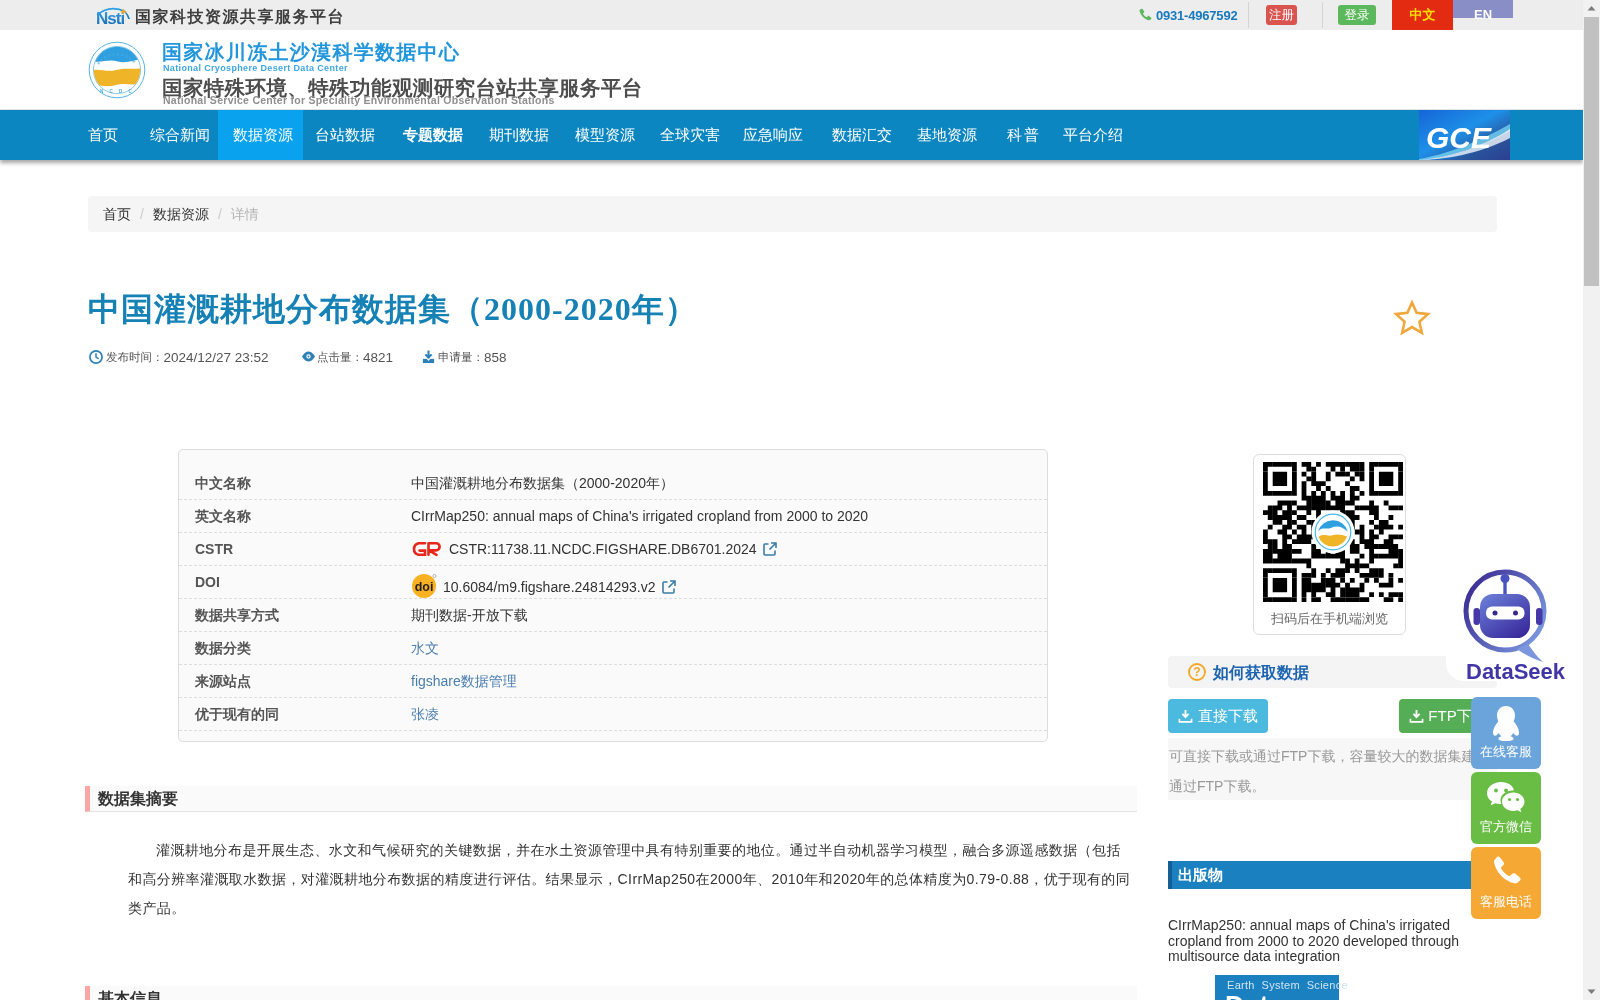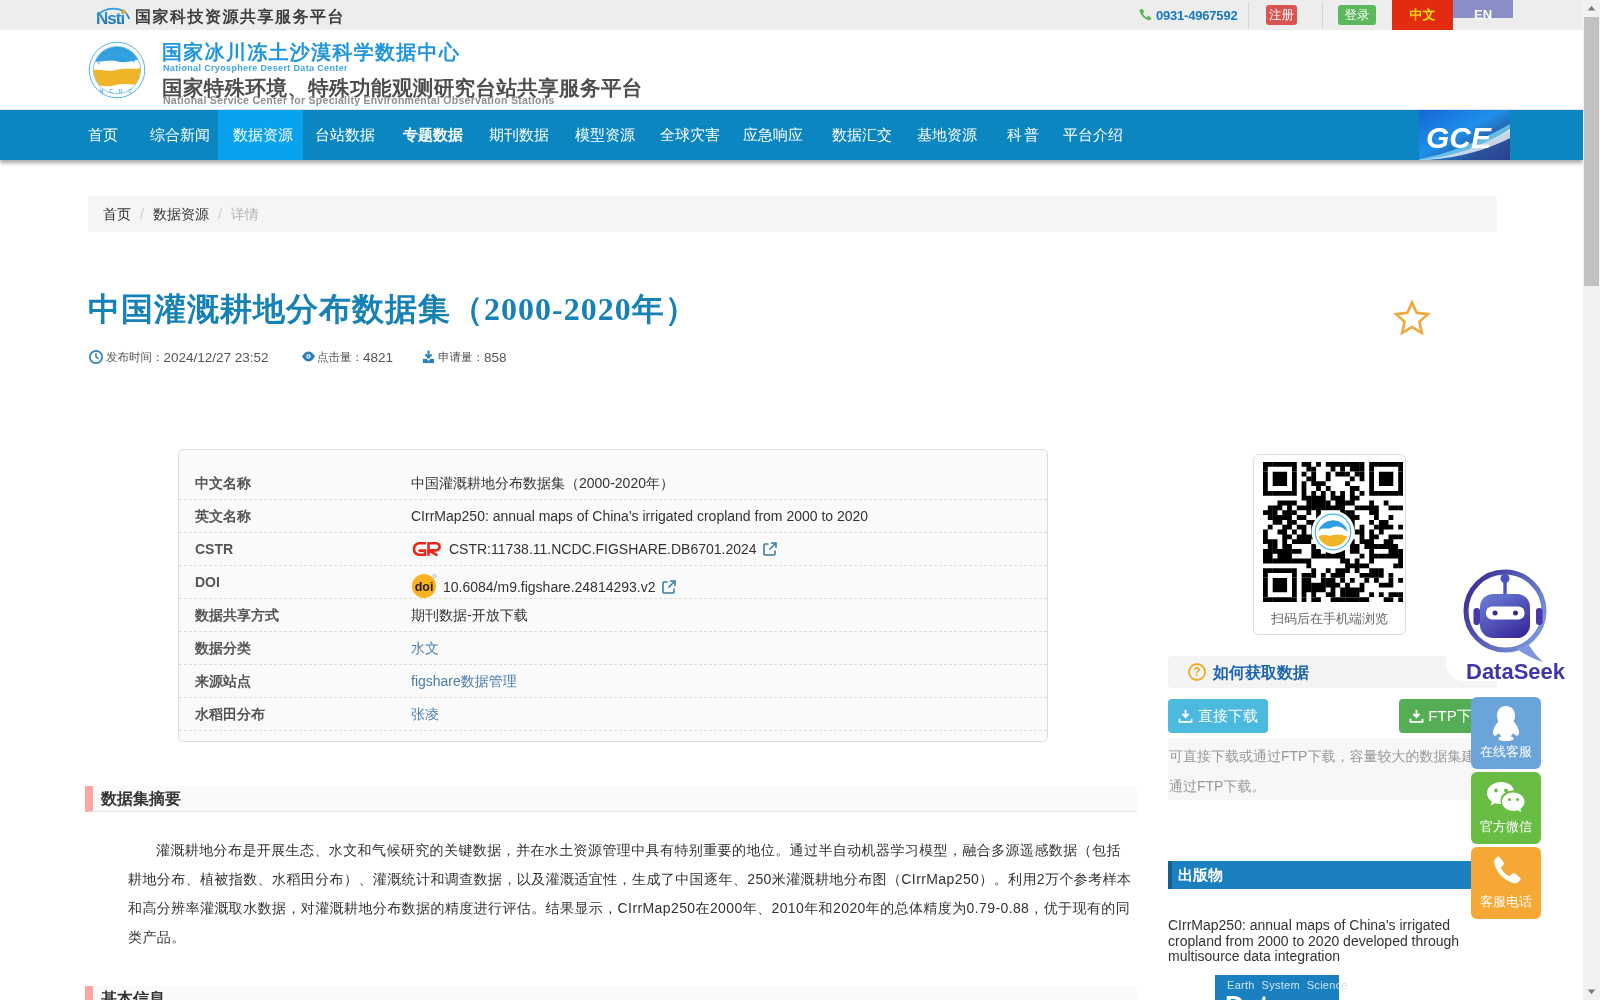--- a/index.html
+++ b/index.html
@@ -43,21 +43,21 @@
 #meta span, #meta svg { position:absolute; white-space:nowrap; }
 
 #tablebox { position:absolute; left:178px; top:449px; width:870px; height:293px; background:#fafafa; border:1px solid #ddd; border-radius:5px; padding-top:17px; overflow:hidden;}
 #tablebox .row { position:relative; height:33px; line-height:33px; font-size:14px; }
 #tablebox .row { border-bottom:1px dashed #ddd; }
 #tablebox .lab { position:absolute; left:16px; top:0; width:200px; font-weight:bold; color:#555;}
 #tablebox .val { position:absolute; left:232px; top:0; right:10px; color:#333; white-space:nowrap;}
 #tablebox .lnk { color:#4a7dae; }
 .exticon { position:relative; top:2px; margin-left:6px;}
 
-.sechead { position:absolute; left:85px; width:1052px; height:26px; background:#fafafa; border-left:8px solid #fca5a5; border-bottom:1px solid #e3e3e3; font-size:16px; font-weight:bold; color:#333; line-height:25px; padding-left:8px;}
+.sechead { position:absolute; left:85px; width:1052px; height:26px; background:#fafafa; border-left:5px solid #fca5a5; border-bottom:1px solid #e3e3e3; font-size:16px; font-weight:bold; color:#333; line-height:25px; padding-left:8px;}
 
 #abs-p { position:absolute; left:128px; top:836px; width:1010px; font-size:14px; letter-spacing:0.4px; line-height:29px; color:#333; }
 #abs-p div { overflow:hidden; }
 #abs-p div { white-space:nowrap; }
 
 #qrcard { position:absolute; left:1253px; top:454px; width:153px; height:181px; background:#fff; border:1px solid #ddd; border-radius:6px;}
 #qrtext { position:absolute; left:0px; top:155px; width:151px; text-align:center; font-size:13px; color:#666;}
 #howget { position:absolute; left:1168px; top:656px; width:329px; height:32px; background:#f4f4f4; border-radius:4px;}
 #howget .q { position:absolute; left:20px; top:7px; width:18px; height:18px;}
 #howget .t { position:absolute; left:45px; top:7px; font-size:16px; font-weight:bold; color:#1d64b0;}
@@ -225,29 +225,28 @@
     </div>
   <div class="row">
       <span class="lab">数据分类</span>
       <span class="val lnk">水文</span>
     </div>
   <div class="row">
       <span class="lab">来源站点</span>
       <span class="val lnk">figshare数据管理</span>
     </div>
   <div class="row">
-      <span class="lab">水稻田分布</span>
+      <span class="lab">优于现有的同</span>
       <span class="val lnk">张凌</span>
     </div>
 </div>
 
 <div class="sechead" style="top:786px;">数据集摘要</div>
 <div id="abs-p">
 <div><span style="display:inline-block;width:28px;"></span>灌溉耕地分布是开展生态、水文和气候研究的关键数据，并在水土资源管理中具有特别重要的地位。通过半自动机器学习模型，融合多源遥感数据（包括</div>
-<div>耕地分布、植被指数、水稻田分布）、灌溉统计和调查数据，以及灌溉适宜性，生成了中国逐年、250米灌溉耕地分布图（CIrrMap250）。利用2万个参考样本</div>
 <div>和高分辨率灌溉取水数据，对灌溉耕地分布数据的精度进行评估。结果显示，CIrrMap250在2000年、2010年和2020年的总体精度为0.79-0.88，优于现有的同</div>
 <div>类产品。</div>
 </div>
 <div class="sechead" style="top:986px;">基本信息</div>
 
 <div id="qrcard">
   <svg id="qr" style="position:absolute;left:9px;top:7px;" width="140" height="140" viewBox="0 0 140 140">
       <path fill="#000" fill-rule="evenodd" d="M0.0 0.0h4.8v4.8h-4.8zM0.0 4.8h4.8v4.8h-4.8zM0.0 9.7h4.8v4.8h-4.8zM0.0 14.5h4.8v4.8h-4.8zM0.0 19.3h4.8v4.8h-4.8zM0.0 24.1h4.8v4.8h-4.8zM0.0 29.0h4.8v4.8h-4.8zM0.0 48.3h4.8v4.8h-4.8zM0.0 67.6h4.8v4.8h-4.8zM0.0 72.4h4.8v4.8h-4.8zM0.0 77.2h4.8v4.8h-4.8zM0.0 86.9h4.8v4.8h-4.8zM0.0 91.7h4.8v4.8h-4.8zM0.0 96.6h4.8v4.8h-4.8zM0.0 106.2h4.8v4.8h-4.8zM0.0 111.0h4.8v4.8h-4.8zM0.0 115.9h4.8v4.8h-4.8zM0.0 120.7h4.8v4.8h-4.8zM0.0 125.5h4.8v4.8h-4.8zM0.0 130.3h4.8v4.8h-4.8zM0.0 135.2h4.8v4.8h-4.8zM4.8 0.0h4.8v4.8h-4.8zM4.8 29.0h4.8v4.8h-4.8zM4.8 43.4h4.8v4.8h-4.8zM4.8 48.3h4.8v4.8h-4.8zM4.8 53.1h4.8v4.8h-4.8zM4.8 62.8h4.8v4.8h-4.8zM4.8 77.2h4.8v4.8h-4.8zM4.8 82.1h4.8v4.8h-4.8zM4.8 86.9h4.8v4.8h-4.8zM4.8 91.7h4.8v4.8h-4.8zM4.8 96.6h4.8v4.8h-4.8zM4.8 106.2h4.8v4.8h-4.8zM4.8 135.2h4.8v4.8h-4.8zM9.7 0.0h4.8v4.8h-4.8zM9.7 9.7h4.8v4.8h-4.8zM9.7 14.5h4.8v4.8h-4.8zM9.7 19.3h4.8v4.8h-4.8zM9.7 29.0h4.8v4.8h-4.8zM9.7 43.4h4.8v4.8h-4.8zM9.7 48.3h4.8v4.8h-4.8zM9.7 53.1h4.8v4.8h-4.8zM9.7 57.9h4.8v4.8h-4.8zM9.7 77.2h4.8v4.8h-4.8zM9.7 82.1h4.8v4.8h-4.8zM9.7 86.9h4.8v4.8h-4.8zM9.7 96.6h4.8v4.8h-4.8zM9.7 106.2h4.8v4.8h-4.8zM9.7 115.9h4.8v4.8h-4.8zM9.7 120.7h4.8v4.8h-4.8zM9.7 125.5h4.8v4.8h-4.8zM9.7 135.2h4.8v4.8h-4.8zM14.5 0.0h4.8v4.8h-4.8zM14.5 9.7h4.8v4.8h-4.8zM14.5 14.5h4.8v4.8h-4.8zM14.5 19.3h4.8v4.8h-4.8zM14.5 29.0h4.8v4.8h-4.8zM14.5 38.6h4.8v4.8h-4.8zM14.5 43.4h4.8v4.8h-4.8zM14.5 53.1h4.8v4.8h-4.8zM14.5 57.9h4.8v4.8h-4.8zM14.5 67.6h4.8v4.8h-4.8zM14.5 86.9h4.8v4.8h-4.8zM14.5 91.7h4.8v4.8h-4.8zM14.5 96.6h4.8v4.8h-4.8zM14.5 106.2h4.8v4.8h-4.8zM14.5 115.9h4.8v4.8h-4.8zM14.5 120.7h4.8v4.8h-4.8zM14.5 125.5h4.8v4.8h-4.8zM14.5 135.2h4.8v4.8h-4.8zM19.3 0.0h4.8v4.8h-4.8zM19.3 9.7h4.8v4.8h-4.8zM19.3 14.5h4.8v4.8h-4.8zM19.3 19.3h4.8v4.8h-4.8zM19.3 29.0h4.8v4.8h-4.8zM19.3 38.6h4.8v4.8h-4.8zM19.3 48.3h4.8v4.8h-4.8zM19.3 53.1h4.8v4.8h-4.8zM19.3 62.8h4.8v4.8h-4.8zM19.3 67.6h4.8v4.8h-4.8zM19.3 72.4h4.8v4.8h-4.8zM19.3 77.2h4.8v4.8h-4.8zM19.3 82.1h4.8v4.8h-4.8zM19.3 86.9h4.8v4.8h-4.8zM19.3 91.7h4.8v4.8h-4.8zM19.3 96.6h4.8v4.8h-4.8zM19.3 106.2h4.8v4.8h-4.8zM19.3 115.9h4.8v4.8h-4.8zM19.3 120.7h4.8v4.8h-4.8zM19.3 125.5h4.8v4.8h-4.8zM19.3 135.2h4.8v4.8h-4.8zM24.1 0.0h4.8v4.8h-4.8zM24.1 29.0h4.8v4.8h-4.8zM24.1 38.6h4.8v4.8h-4.8zM24.1 43.4h4.8v4.8h-4.8zM24.1 48.3h4.8v4.8h-4.8zM24.1 53.1h4.8v4.8h-4.8zM24.1 57.9h4.8v4.8h-4.8zM24.1 62.8h4.8v4.8h-4.8zM24.1 72.4h4.8v4.8h-4.8zM24.1 82.1h4.8v4.8h-4.8zM24.1 86.9h4.8v4.8h-4.8zM24.1 91.7h4.8v4.8h-4.8zM24.1 96.6h4.8v4.8h-4.8zM24.1 106.2h4.8v4.8h-4.8zM24.1 135.2h4.8v4.8h-4.8zM29.0 0.0h4.8v4.8h-4.8zM29.0 4.8h4.8v4.8h-4.8zM29.0 9.7h4.8v4.8h-4.8zM29.0 14.5h4.8v4.8h-4.8zM29.0 19.3h4.8v4.8h-4.8zM29.0 24.1h4.8v4.8h-4.8zM29.0 29.0h4.8v4.8h-4.8zM29.0 38.6h4.8v4.8h-4.8zM29.0 48.3h4.8v4.8h-4.8zM29.0 57.9h4.8v4.8h-4.8zM29.0 67.6h4.8v4.8h-4.8zM29.0 77.2h4.8v4.8h-4.8zM29.0 86.9h4.8v4.8h-4.8zM29.0 96.6h4.8v4.8h-4.8zM29.0 106.2h4.8v4.8h-4.8zM29.0 111.0h4.8v4.8h-4.8zM29.0 115.9h4.8v4.8h-4.8zM29.0 120.7h4.8v4.8h-4.8zM29.0 125.5h4.8v4.8h-4.8zM29.0 130.3h4.8v4.8h-4.8zM29.0 135.2h4.8v4.8h-4.8zM33.8 43.4h4.8v4.8h-4.8zM33.8 53.1h4.8v4.8h-4.8zM33.8 62.8h4.8v4.8h-4.8zM33.8 72.4h4.8v4.8h-4.8zM33.8 77.2h4.8v4.8h-4.8zM33.8 86.9h4.8v4.8h-4.8zM33.8 96.6h4.8v4.8h-4.8zM38.6 0.0h4.8v4.8h-4.8zM38.6 9.7h4.8v4.8h-4.8zM38.6 19.3h4.8v4.8h-4.8zM38.6 24.1h4.8v4.8h-4.8zM38.6 29.0h4.8v4.8h-4.8zM38.6 33.8h4.8v4.8h-4.8zM38.6 43.4h4.8v4.8h-4.8zM38.6 53.1h4.8v4.8h-4.8zM38.6 62.8h4.8v4.8h-4.8zM38.6 67.6h4.8v4.8h-4.8zM38.6 72.4h4.8v4.8h-4.8zM38.6 77.2h4.8v4.8h-4.8zM38.6 96.6h4.8v4.8h-4.8zM38.6 111.0h4.8v4.8h-4.8zM38.6 115.9h4.8v4.8h-4.8zM38.6 120.7h4.8v4.8h-4.8zM38.6 125.5h4.8v4.8h-4.8zM38.6 130.3h4.8v4.8h-4.8zM38.6 135.2h4.8v4.8h-4.8zM43.4 0.0h4.8v4.8h-4.8zM43.4 4.8h4.8v4.8h-4.8zM43.4 14.5h4.8v4.8h-4.8zM43.4 33.8h4.8v4.8h-4.8zM43.4 38.6h4.8v4.8h-4.8zM43.4 43.4h4.8v4.8h-4.8zM43.4 48.3h4.8v4.8h-4.8zM43.4 57.9h4.8v4.8h-4.8zM43.4 72.4h4.8v4.8h-4.8zM43.4 77.2h4.8v4.8h-4.8zM43.4 96.6h4.8v4.8h-4.8zM43.4 101.4h4.8v4.8h-4.8zM43.4 111.0h4.8v4.8h-4.8zM43.4 115.9h4.8v4.8h-4.8zM43.4 120.7h4.8v4.8h-4.8zM43.4 125.5h4.8v4.8h-4.8zM48.3 4.8h4.8v4.8h-4.8zM48.3 9.7h4.8v4.8h-4.8zM48.3 14.5h4.8v4.8h-4.8zM48.3 19.3h4.8v4.8h-4.8zM48.3 29.0h4.8v4.8h-4.8zM48.3 33.8h4.8v4.8h-4.8zM48.3 38.6h4.8v4.8h-4.8zM48.3 43.4h4.8v4.8h-4.8zM48.3 57.9h4.8v4.8h-4.8zM48.3 62.8h4.8v4.8h-4.8zM48.3 67.6h4.8v4.8h-4.8zM48.3 72.4h4.8v4.8h-4.8zM48.3 82.1h4.8v4.8h-4.8zM48.3 86.9h4.8v4.8h-4.8zM48.3 91.7h4.8v4.8h-4.8zM48.3 106.2h4.8v4.8h-4.8zM48.3 111.0h4.8v4.8h-4.8zM48.3 120.7h4.8v4.8h-4.8zM48.3 125.5h4.8v4.8h-4.8zM48.3 130.3h4.8v4.8h-4.8zM48.3 135.2h4.8v4.8h-4.8zM53.1 0.0h4.8v4.8h-4.8zM53.1 19.3h4.8v4.8h-4.8zM53.1 24.1h4.8v4.8h-4.8zM53.1 33.8h4.8v4.8h-4.8zM53.1 38.6h4.8v4.8h-4.8zM53.1 43.4h4.8v4.8h-4.8zM53.1 48.3h4.8v4.8h-4.8zM53.1 53.1h4.8v4.8h-4.8zM53.1 62.8h4.8v4.8h-4.8zM53.1 67.6h4.8v4.8h-4.8zM53.1 77.2h4.8v4.8h-4.8zM53.1 86.9h4.8v4.8h-4.8zM53.1 91.7h4.8v4.8h-4.8zM53.1 120.7h4.8v4.8h-4.8zM53.1 125.5h4.8v4.8h-4.8zM53.1 135.2h4.8v4.8h-4.8zM57.9 19.3h4.8v4.8h-4.8zM57.9 29.0h4.8v4.8h-4.8zM57.9 33.8h4.8v4.8h-4.8zM57.9 38.6h4.8v4.8h-4.8zM57.9 43.4h4.8v4.8h-4.8zM57.9 62.8h4.8v4.8h-4.8zM57.9 77.2h4.8v4.8h-4.8zM57.9 82.1h4.8v4.8h-4.8zM57.9 91.7h4.8v4.8h-4.8zM57.9 111.0h4.8v4.8h-4.8zM57.9 115.9h4.8v4.8h-4.8zM57.9 120.7h4.8v4.8h-4.8zM57.9 125.5h4.8v4.8h-4.8zM62.8 0.0h4.8v4.8h-4.8zM62.8 9.7h4.8v4.8h-4.8zM62.8 14.5h4.8v4.8h-4.8zM62.8 24.1h4.8v4.8h-4.8zM62.8 38.6h4.8v4.8h-4.8zM62.8 43.4h4.8v4.8h-4.8zM62.8 57.9h4.8v4.8h-4.8zM62.8 67.6h4.8v4.8h-4.8zM62.8 86.9h4.8v4.8h-4.8zM62.8 91.7h4.8v4.8h-4.8zM62.8 106.2h4.8v4.8h-4.8zM62.8 115.9h4.8v4.8h-4.8zM62.8 120.7h4.8v4.8h-4.8zM62.8 130.3h4.8v4.8h-4.8zM67.6 0.0h4.8v4.8h-4.8zM67.6 4.8h4.8v4.8h-4.8zM67.6 29.0h4.8v4.8h-4.8zM67.6 33.8h4.8v4.8h-4.8zM67.6 43.4h4.8v4.8h-4.8zM67.6 57.9h4.8v4.8h-4.8zM67.6 62.8h4.8v4.8h-4.8zM67.6 72.4h4.8v4.8h-4.8zM67.6 82.1h4.8v4.8h-4.8zM67.6 91.7h4.8v4.8h-4.8zM67.6 111.0h4.8v4.8h-4.8zM67.6 115.9h4.8v4.8h-4.8zM67.6 120.7h4.8v4.8h-4.8zM67.6 125.5h4.8v4.8h-4.8zM67.6 130.3h4.8v4.8h-4.8zM67.6 135.2h4.8v4.8h-4.8zM72.4 0.0h4.8v4.8h-4.8zM72.4 9.7h4.8v4.8h-4.8zM72.4 33.8h4.8v4.8h-4.8zM72.4 38.6h4.8v4.8h-4.8zM72.4 43.4h4.8v4.8h-4.8zM72.4 53.1h4.8v4.8h-4.8zM72.4 57.9h4.8v4.8h-4.8zM72.4 62.8h4.8v4.8h-4.8zM72.4 82.1h4.8v4.8h-4.8zM72.4 86.9h4.8v4.8h-4.8zM72.4 91.7h4.8v4.8h-4.8zM72.4 106.2h4.8v4.8h-4.8zM72.4 111.0h4.8v4.8h-4.8zM72.4 120.7h4.8v4.8h-4.8zM72.4 135.2h4.8v4.8h-4.8zM77.2 0.0h4.8v4.8h-4.8zM77.2 4.8h4.8v4.8h-4.8zM77.2 9.7h4.8v4.8h-4.8zM77.2 29.0h4.8v4.8h-4.8zM77.2 33.8h4.8v4.8h-4.8zM77.2 38.6h4.8v4.8h-4.8zM77.2 43.4h4.8v4.8h-4.8zM77.2 48.3h4.8v4.8h-4.8zM77.2 53.1h4.8v4.8h-4.8zM77.2 77.2h4.8v4.8h-4.8zM77.2 86.9h4.8v4.8h-4.8zM77.2 91.7h4.8v4.8h-4.8zM77.2 96.6h4.8v4.8h-4.8zM77.2 106.2h4.8v4.8h-4.8zM77.2 111.0h4.8v4.8h-4.8zM77.2 115.9h4.8v4.8h-4.8zM77.2 125.5h4.8v4.8h-4.8zM77.2 130.3h4.8v4.8h-4.8zM77.2 135.2h4.8v4.8h-4.8zM82.1 0.0h4.8v4.8h-4.8zM82.1 9.7h4.8v4.8h-4.8zM82.1 19.3h4.8v4.8h-4.8zM82.1 38.6h4.8v4.8h-4.8zM82.1 48.3h4.8v4.8h-4.8zM82.1 53.1h4.8v4.8h-4.8zM82.1 67.6h4.8v4.8h-4.8zM82.1 72.4h4.8v4.8h-4.8zM82.1 77.2h4.8v4.8h-4.8zM82.1 96.6h4.8v4.8h-4.8zM82.1 101.4h4.8v4.8h-4.8zM82.1 106.2h4.8v4.8h-4.8zM82.1 120.7h4.8v4.8h-4.8zM82.1 125.5h4.8v4.8h-4.8zM82.1 130.3h4.8v4.8h-4.8zM82.1 135.2h4.8v4.8h-4.8zM86.9 0.0h4.8v4.8h-4.8zM86.9 4.8h4.8v4.8h-4.8zM86.9 14.5h4.8v4.8h-4.8zM86.9 24.1h4.8v4.8h-4.8zM86.9 29.0h4.8v4.8h-4.8zM86.9 33.8h4.8v4.8h-4.8zM86.9 38.6h4.8v4.8h-4.8zM86.9 48.3h4.8v4.8h-4.8zM86.9 53.1h4.8v4.8h-4.8zM86.9 57.9h4.8v4.8h-4.8zM86.9 62.8h4.8v4.8h-4.8zM86.9 77.2h4.8v4.8h-4.8zM86.9 82.1h4.8v4.8h-4.8zM86.9 86.9h4.8v4.8h-4.8zM86.9 101.4h4.8v4.8h-4.8zM86.9 115.9h4.8v4.8h-4.8zM86.9 125.5h4.8v4.8h-4.8zM86.9 130.3h4.8v4.8h-4.8zM86.9 135.2h4.8v4.8h-4.8zM91.7 0.0h4.8v4.8h-4.8zM91.7 4.8h4.8v4.8h-4.8zM91.7 9.7h4.8v4.8h-4.8zM91.7 24.1h4.8v4.8h-4.8zM91.7 33.8h4.8v4.8h-4.8zM91.7 43.4h4.8v4.8h-4.8zM91.7 53.1h4.8v4.8h-4.8zM91.7 67.6h4.8v4.8h-4.8zM91.7 82.1h4.8v4.8h-4.8zM91.7 86.9h4.8v4.8h-4.8zM91.7 96.6h4.8v4.8h-4.8zM91.7 101.4h4.8v4.8h-4.8zM91.7 106.2h4.8v4.8h-4.8zM91.7 125.5h4.8v4.8h-4.8zM91.7 130.3h4.8v4.8h-4.8zM91.7 135.2h4.8v4.8h-4.8zM96.6 0.0h4.8v4.8h-4.8zM96.6 4.8h4.8v4.8h-4.8zM96.6 9.7h4.8v4.8h-4.8zM96.6 14.5h4.8v4.8h-4.8zM96.6 29.0h4.8v4.8h-4.8zM96.6 43.4h4.8v4.8h-4.8zM96.6 62.8h4.8v4.8h-4.8zM96.6 67.6h4.8v4.8h-4.8zM96.6 72.4h4.8v4.8h-4.8zM96.6 77.2h4.8v4.8h-4.8zM96.6 91.7h4.8v4.8h-4.8zM96.6 101.4h4.8v4.8h-4.8zM96.6 111.0h4.8v4.8h-4.8zM96.6 120.7h4.8v4.8h-4.8zM96.6 125.5h4.8v4.8h-4.8zM96.6 135.2h4.8v4.8h-4.8zM101.4 43.4h4.8v4.8h-4.8zM101.4 77.2h4.8v4.8h-4.8zM101.4 82.1h4.8v4.8h-4.8zM101.4 101.4h4.8v4.8h-4.8zM101.4 111.0h4.8v4.8h-4.8zM101.4 115.9h4.8v4.8h-4.8zM101.4 135.2h4.8v4.8h-4.8zM106.2 0.0h4.8v4.8h-4.8zM106.2 4.8h4.8v4.8h-4.8zM106.2 9.7h4.8v4.8h-4.8zM106.2 14.5h4.8v4.8h-4.8zM106.2 19.3h4.8v4.8h-4.8zM106.2 24.1h4.8v4.8h-4.8zM106.2 29.0h4.8v4.8h-4.8zM106.2 38.6h4.8v4.8h-4.8zM106.2 43.4h4.8v4.8h-4.8zM106.2 48.3h4.8v4.8h-4.8zM106.2 57.9h4.8v4.8h-4.8zM106.2 67.6h4.8v4.8h-4.8zM106.2 72.4h4.8v4.8h-4.8zM106.2 77.2h4.8v4.8h-4.8zM106.2 82.1h4.8v4.8h-4.8zM106.2 86.9h4.8v4.8h-4.8zM106.2 91.7h4.8v4.8h-4.8zM106.2 96.6h4.8v4.8h-4.8zM106.2 106.2h4.8v4.8h-4.8zM106.2 111.0h4.8v4.8h-4.8zM106.2 130.3h4.8v4.8h-4.8zM111.0 0.0h4.8v4.8h-4.8zM111.0 29.0h4.8v4.8h-4.8zM111.0 43.4h4.8v4.8h-4.8zM111.0 48.3h4.8v4.8h-4.8zM111.0 53.1h4.8v4.8h-4.8zM111.0 62.8h4.8v4.8h-4.8zM111.0 72.4h4.8v4.8h-4.8zM111.0 82.1h4.8v4.8h-4.8zM111.0 91.7h4.8v4.8h-4.8zM111.0 106.2h4.8v4.8h-4.8zM111.0 111.0h4.8v4.8h-4.8zM111.0 115.9h4.8v4.8h-4.8zM115.9 0.0h4.8v4.8h-4.8zM115.9 9.7h4.8v4.8h-4.8zM115.9 14.5h4.8v4.8h-4.8zM115.9 19.3h4.8v4.8h-4.8zM115.9 29.0h4.8v4.8h-4.8zM115.9 57.9h4.8v4.8h-4.8zM115.9 62.8h4.8v4.8h-4.8zM115.9 67.6h4.8v4.8h-4.8zM115.9 82.1h4.8v4.8h-4.8zM115.9 91.7h4.8v4.8h-4.8zM115.9 106.2h4.8v4.8h-4.8zM115.9 111.0h4.8v4.8h-4.8zM115.9 120.7h4.8v4.8h-4.8zM115.9 130.3h4.8v4.8h-4.8zM120.7 0.0h4.8v4.8h-4.8zM120.7 9.7h4.8v4.8h-4.8zM120.7 14.5h4.8v4.8h-4.8zM120.7 19.3h4.8v4.8h-4.8zM120.7 29.0h4.8v4.8h-4.8zM120.7 38.6h4.8v4.8h-4.8zM120.7 57.9h4.8v4.8h-4.8zM120.7 62.8h4.8v4.8h-4.8zM120.7 77.2h4.8v4.8h-4.8zM120.7 82.1h4.8v4.8h-4.8zM120.7 91.7h4.8v4.8h-4.8zM120.7 120.7h4.8v4.8h-4.8zM120.7 135.2h4.8v4.8h-4.8zM125.5 0.0h4.8v4.8h-4.8zM125.5 9.7h4.8v4.8h-4.8zM125.5 14.5h4.8v4.8h-4.8zM125.5 19.3h4.8v4.8h-4.8zM125.5 29.0h4.8v4.8h-4.8zM125.5 43.4h4.8v4.8h-4.8zM125.5 53.1h4.8v4.8h-4.8zM125.5 62.8h4.8v4.8h-4.8zM125.5 72.4h4.8v4.8h-4.8zM125.5 77.2h4.8v4.8h-4.8zM125.5 82.1h4.8v4.8h-4.8zM125.5 86.9h4.8v4.8h-4.8zM125.5 91.7h4.8v4.8h-4.8zM125.5 111.0h4.8v4.8h-4.8zM125.5 115.9h4.8v4.8h-4.8zM125.5 120.7h4.8v4.8h-4.8zM125.5 130.3h4.8v4.8h-4.8zM125.5 135.2h4.8v4.8h-4.8zM130.3 0.0h4.8v4.8h-4.8zM130.3 29.0h4.8v4.8h-4.8zM130.3 43.4h4.8v4.8h-4.8zM130.3 72.4h4.8v4.8h-4.8zM130.3 82.1h4.8v4.8h-4.8zM130.3 86.9h4.8v4.8h-4.8zM130.3 91.7h4.8v4.8h-4.8zM130.3 101.4h4.8v4.8h-4.8zM130.3 130.3h4.8v4.8h-4.8zM135.2 0.0h4.8v4.8h-4.8zM135.2 4.8h4.8v4.8h-4.8zM135.2 9.7h4.8v4.8h-4.8zM135.2 14.5h4.8v4.8h-4.8zM135.2 19.3h4.8v4.8h-4.8zM135.2 24.1h4.8v4.8h-4.8zM135.2 29.0h4.8v4.8h-4.8zM135.2 43.4h4.8v4.8h-4.8zM135.2 62.8h4.8v4.8h-4.8zM135.2 72.4h4.8v4.8h-4.8zM135.2 86.9h4.8v4.8h-4.8zM135.2 91.7h4.8v4.8h-4.8zM135.2 96.6h4.8v4.8h-4.8zM135.2 101.4h4.8v4.8h-4.8zM135.2 115.9h4.8v4.8h-4.8zM135.2 130.3h4.8v4.8h-4.8zM135.2 135.2h4.8v4.8h-4.8z"></path>
       <circle cx="70" cy="70" r="21.5" fill="#fff"></circle>
       <g transform="translate(70,70) scale(0.66) translate(-29,-29)">

